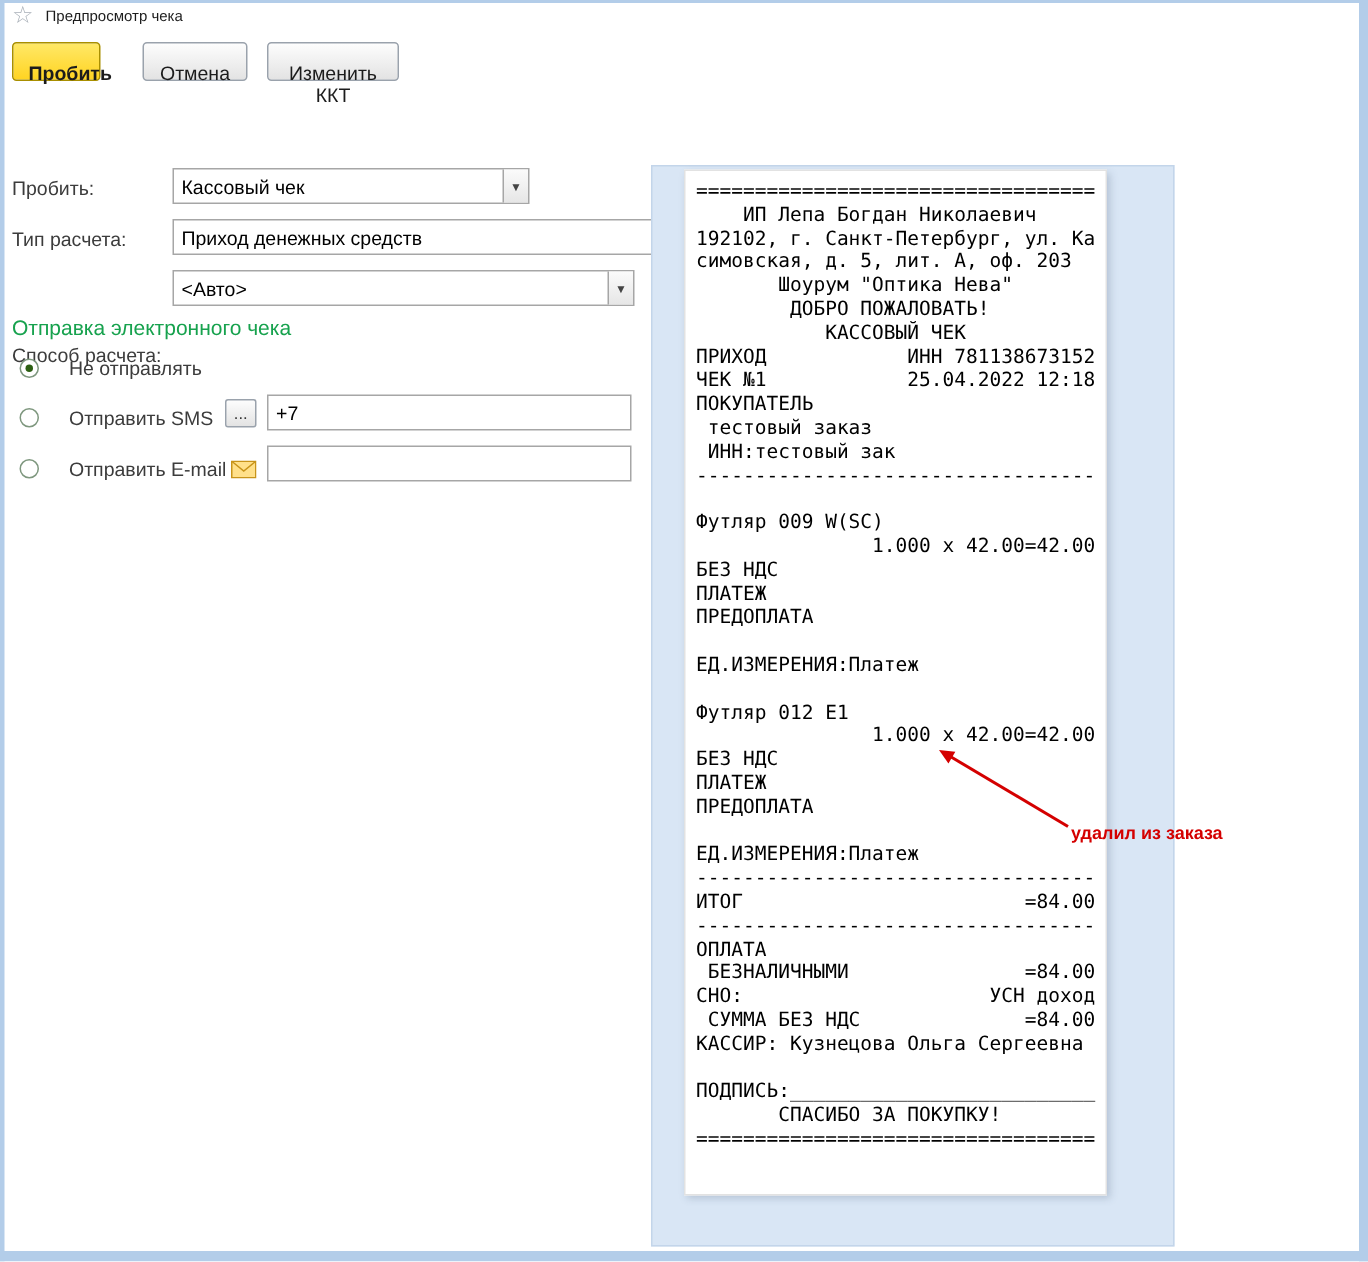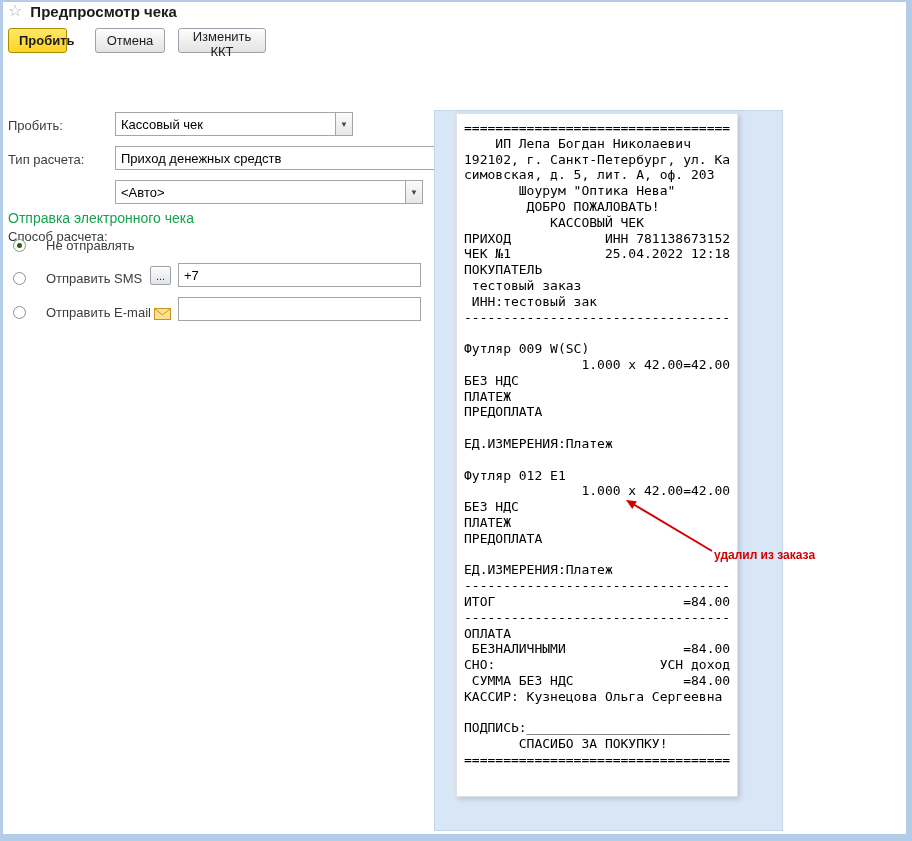--- a/index.html
+++ b/index.html
@@ -15,29 +15,29 @@
   
   .frame-edge { position: absolute; background: #b3cde9; z-index: 50; }
   .frame-top    { left: 0; top: 0; width: 912px; height: 2px; }
   .frame-left   { left: 0; top: 0; width: 3px; height: 841px; }
   .frame-right  { right: 0; top: 0; width: 6px; height: 841px; }
   .frame-bottom { left: 0; bottom: 0; width: 912px; height: 7px; }
 
   
   .titlebar { position: absolute; left: 8px; top: 2px; display: flex; align-items: center; gap: 8px; }
   .fav-star { font-size: 16px; color: #a9b0b8; cursor: pointer; line-height: 18px; }
-  .page-title { font-size: 15px; font-weight: bold; color: #1c1c1c; margin: 0; }
+  .page-title { font-size: 10px; font-weight: normal; color: #1c1c1c; margin: 0; }
 
   
   .btn {
     position: absolute; top: 28px; height: 25px;
     font-family: "Liberation Sans", sans-serif; font-size: 13px; color: #1c1c1c;
     background: linear-gradient(#fdfdfd, #e3e3e3);
     border: 1px solid #9aa2ac; border-radius: 3px;
-    cursor: pointer; padding: 0 10px;
+    cursor: pointer; padding: 12px 10px;
   }
   .btn-primary {
     background: linear-gradient(#ffe867, #ffd422);
     border: 1px solid #a98f00;
     font-weight: bold;
   }
   .btn-probit { left: 8px; width: 59px; }
   .btn-cancel { left: 95px; width: 70px; }
   .btn-kkt    { left: 178px; width: 88px; }
 

